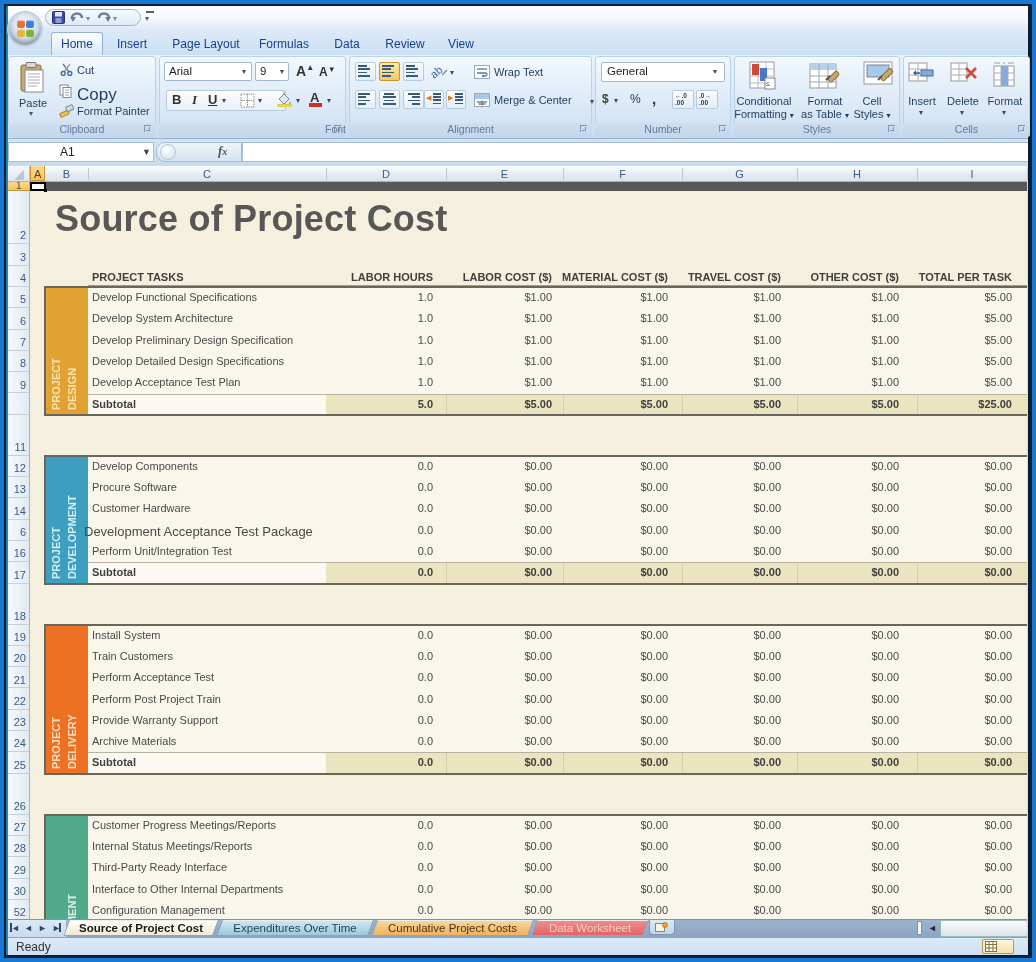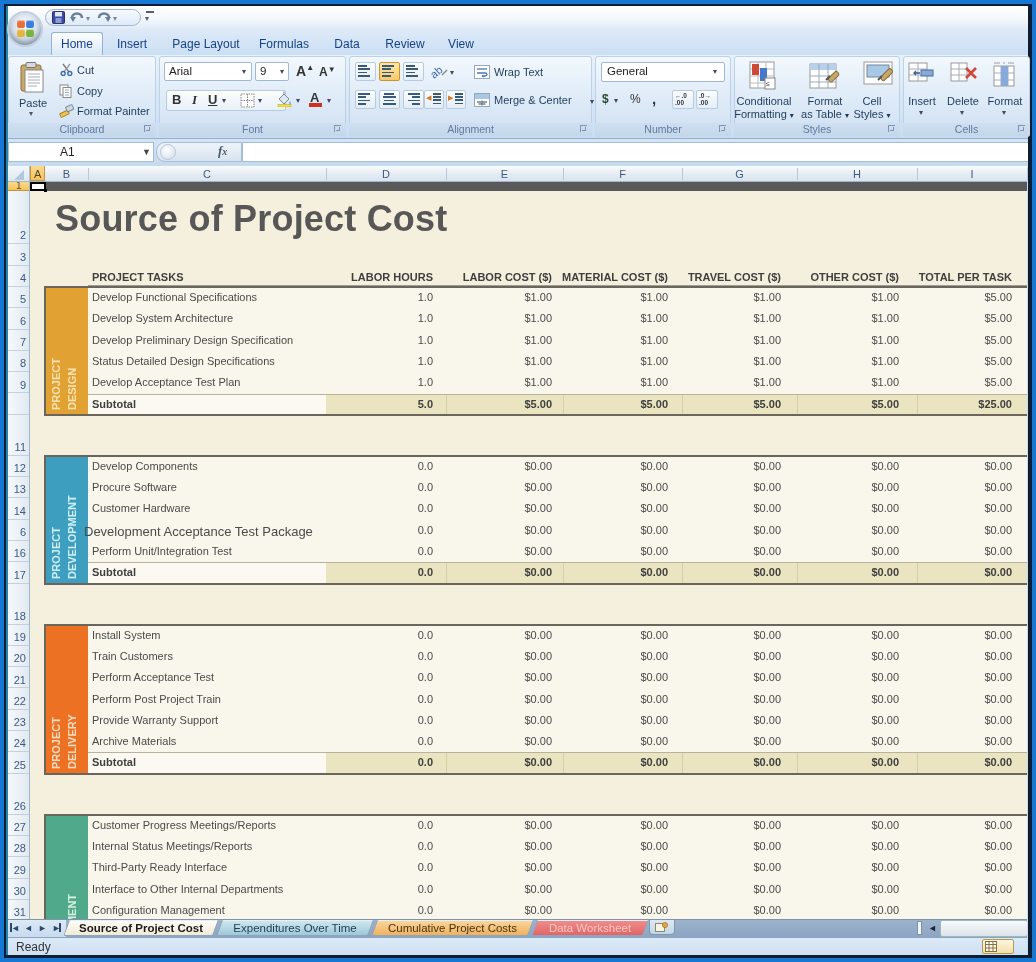--- a/index.html
+++ b/index.html
@@ -43,21 +43,21 @@
 <div class="abs" style="left:284px;top:37px;transform:translateX(-50%);font-size:12px;font-weight:normal;color:#15428b;">Formulas</div>
 <div class="abs" style="left:347px;top:37px;transform:translateX(-50%);font-size:12px;font-weight:normal;color:#15428b;">Data</div>
 <div class="abs" style="left:405px;top:37px;transform:translateX(-50%);font-size:12px;font-weight:normal;color:#15428b;">Review</div>
 <div class="abs" style="left:461px;top:37px;transform:translateX(-50%);font-size:12px;font-weight:normal;color:#15428b;">View</div>
 <div class="abs" style="left:8px;top:55px;width:1020px;height:84px;background:linear-gradient(#e7f1fb,#d3e4f6 70%,#c8dcf2);border-bottom:1px solid #96aecb;"></div>
 <div class="abs" style="left:8px;top:56px;width:148px;height:81px;border:1px solid #bcd0e6;border-radius:3px;background:linear-gradient(#f2f8fd,#dcE9f7 60%,#cfe0f1);"></div>
 <div class="abs" style="left:8px;top:123px;width:148px;height:14px;background:linear-gradient(#cfdfF0,#c3d6ea);border-radius:0 0 3px 3px;text-align:center;font-size:10.5px;color:#5e7ba0;">Clipboard</div>
 <div class="abs" style="left:144px;top:125px;width:7px;height:7px;border-left:1px solid #7d94b2;border-top:1px solid #7d94b2;"></div>
 <div class="abs" style="left:146px;top:127px;width:4px;height:4px;border-right:1.5px solid #7d94b2;border-bottom:1.5px solid #7d94b2;"></div>
 <div class="abs" style="left:159px;top:56px;width:187px;height:81px;border:1px solid #bcd0e6;border-radius:3px;background:linear-gradient(#f2f8fd,#dcE9f7 60%,#cfe0f1);"></div>
-<div class="abs" style="left:159px;top:123px;width:187px;height:14px;background:linear-gradient(#cfdfF0,#c3d6ea);border-radius:0 0 3px 3px;text-align:center;font-size:10.5px;color:#5e7ba0;">Font</div>
+<div class="abs" style="left:159px;top:123px;width:187px;height:14px;background:linear-gradient(#cfdfF0,#c3d6ea);border-radius:0 0 3px 3px;text-align:right;font-size:10.5px;color:#5e7ba0;">Font</div>
 <div class="abs" style="left:334px;top:125px;width:7px;height:7px;border-left:1px solid #7d94b2;border-top:1px solid #7d94b2;"></div>
 <div class="abs" style="left:336px;top:127px;width:4px;height:4px;border-right:1.5px solid #7d94b2;border-bottom:1.5px solid #7d94b2;"></div>
 <div class="abs" style="left:349px;top:56px;width:243px;height:81px;border:1px solid #bcd0e6;border-radius:3px;background:linear-gradient(#f2f8fd,#dcE9f7 60%,#cfe0f1);"></div>
 <div class="abs" style="left:349px;top:123px;width:243px;height:14px;background:linear-gradient(#cfdfF0,#c3d6ea);border-radius:0 0 3px 3px;text-align:center;font-size:10.5px;color:#5e7ba0;">Alignment</div>
 <div class="abs" style="left:580px;top:125px;width:7px;height:7px;border-left:1px solid #7d94b2;border-top:1px solid #7d94b2;"></div>
 <div class="abs" style="left:582px;top:127px;width:4px;height:4px;border-right:1.5px solid #7d94b2;border-bottom:1.5px solid #7d94b2;"></div>
 <div class="abs" style="left:595px;top:56px;width:136px;height:81px;border:1px solid #bcd0e6;border-radius:3px;background:linear-gradient(#f2f8fd,#dcE9f7 60%,#cfe0f1);"></div>
 <div class="abs" style="left:595px;top:123px;width:136px;height:14px;background:linear-gradient(#cfdfF0,#c3d6ea);border-radius:0 0 3px 3px;text-align:center;font-size:10.5px;color:#5e7ba0;">Number</div>
 <div class="abs" style="left:719px;top:125px;width:7px;height:7px;border-left:1px solid #7d94b2;border-top:1px solid #7d94b2;"></div>
 <div class="abs" style="left:721px;top:127px;width:4px;height:4px;border-right:1.5px solid #7d94b2;border-bottom:1.5px solid #7d94b2;"></div>
@@ -89,21 +89,21 @@
       <circle cx="9.8" cy="10.5" r="2" fill="none" stroke="#3a6ab0" stroke-width="1.4"></circle>
     </svg>
     <div class="abs" style="left:77px;top:64px;font-size:11px;color:#1e3c5c;">Cut</div>
     <svg class="abs" style="left:59px;top:84px;" width="14" height="14" viewBox="0 0 14 14">
 <rect x="1" y="1" width="8" height="10" fill="#fff" stroke="#888"></rect>
       <rect x="4" y="3.5" width="8" height="10" fill="#fff" stroke="#888"></rect>
 <line x1="6" y1="6" x2="10" y2="6" stroke="#9ab"></line>
       <line x1="6" y1="8.5" x2="10" y2="8.5" stroke="#9ab"></line>
       <line x1="6" y1="11" x2="10" y2="11" stroke="#9ab"></line>
     </svg>
-    <div class="abs" style="left:77px;top:85px;font-size:11px;color:#1e3c5c;">Copy</div>
+    <div class="abs" style="left:77px;top:85px;font-size:17px;color:#1e3c5c;">Copy</div>
     <svg class="abs" style="left:59px;top:104px;" width="15" height="14" viewBox="0 0 15 14">
 <rect x="1" y="8" width="9" height="4" rx="1" fill="#e8c44a" stroke="#a8842a" transform="rotate(-25 5 10)"></rect>
 <rect x="7" y="2" width="7" height="5" rx="1" fill="#d0d8e0" stroke="#7a8a9a" transform="rotate(-25 10 4)"></rect>
     </svg>
     <div class="abs" style="left:77px;top:105px;font-size:11px;color:#1e3c5c;">Format Painter</div>
     <div class="abs" style="left:164px;top:62px;width:88px;height:19px;background:#fff;border:1px solid #a0b8d0;border-radius:2px;"></div>
     <div class="abs" style="left:169px;top:65px;font-size:11.5px;color:#222;">Arial</div>
     <div class="abs" style="left:242px;top:67px;font-size:8px;color:#446;">▾</div>
     <div class="abs" style="left:255px;top:62px;width:34px;height:19px;background:#fff;border:1px solid #a0b8d0;border-radius:2px;"></div>
     <div class="abs" style="left:260px;top:65px;font-size:11.5px;color:#222;">9</div>
@@ -326,21 +326,21 @@
       <div class="abs" style="left:653px;top:130.3px;width:120px;text-align:right;font-size:11px;color:#4a4a4a;">$1.00</div>
       <div class="abs" style="left:771px;top:130.3px;width:120px;text-align:right;font-size:11px;color:#4a4a4a;">$1.00</div>
       <div class="abs" style="left:884px;top:130.3px;width:120px;text-align:right;font-size:11px;color:#4a4a4a;">$5.00</div>
       <div class="abs" style="left:84px;top:151.60000000000002px;font-size:11px;color:#4a4a4a;">Develop Preliminary Design Specification</div>
       <div class="abs" style="left:305px;top:151.60000000000002px;width:120px;text-align:right;font-size:11px;color:#4a4a4a;">1.0</div>
       <div class="abs" style="left:424px;top:151.60000000000002px;width:120px;text-align:right;font-size:11px;color:#4a4a4a;">$1.00</div>
       <div class="abs" style="left:540px;top:151.60000000000002px;width:120px;text-align:right;font-size:11px;color:#4a4a4a;">$1.00</div>
       <div class="abs" style="left:653px;top:151.60000000000002px;width:120px;text-align:right;font-size:11px;color:#4a4a4a;">$1.00</div>
       <div class="abs" style="left:771px;top:151.60000000000002px;width:120px;text-align:right;font-size:11px;color:#4a4a4a;">$1.00</div>
       <div class="abs" style="left:884px;top:151.60000000000002px;width:120px;text-align:right;font-size:11px;color:#4a4a4a;">$5.00</div>
-      <div class="abs" style="left:84px;top:172.90000000000003px;font-size:11px;color:#4a4a4a;">Status Detailed Design Specifications</div>
+      <div class="abs" style="left:84px;top:172.90000000000003px;font-size:11px;color:#4a4a4a;">Develop Detailed Design Specifications</div>
       <div class="abs" style="left:305px;top:172.90000000000003px;width:120px;text-align:right;font-size:11px;color:#4a4a4a;">1.0</div>
       <div class="abs" style="left:424px;top:172.90000000000003px;width:120px;text-align:right;font-size:11px;color:#4a4a4a;">$1.00</div>
       <div class="abs" style="left:540px;top:172.90000000000003px;width:120px;text-align:right;font-size:11px;color:#4a4a4a;">$1.00</div>
       <div class="abs" style="left:653px;top:172.90000000000003px;width:120px;text-align:right;font-size:11px;color:#4a4a4a;">$1.00</div>
       <div class="abs" style="left:771px;top:172.90000000000003px;width:120px;text-align:right;font-size:11px;color:#4a4a4a;">$1.00</div>
       <div class="abs" style="left:884px;top:172.90000000000003px;width:120px;text-align:right;font-size:11px;color:#4a4a4a;">$5.00</div>
       <div class="abs" style="left:84px;top:194.20000000000005px;font-size:11px;color:#4a4a4a;">Develop Acceptance Test Plan</div>
       <div class="abs" style="left:305px;top:194.20000000000005px;width:120px;text-align:right;font-size:11px;color:#4a4a4a;">1.0</div>
       <div class="abs" style="left:424px;top:194.20000000000005px;width:120px;text-align:right;font-size:11px;color:#4a4a4a;">$1.00</div>
       <div class="abs" style="left:540px;top:194.20000000000005px;width:120px;text-align:right;font-size:11px;color:#4a4a4a;">$1.00</div>
@@ -581,21 +581,21 @@
       <div style="position:absolute;left:0;top:617.6999999999996px;width:18px;text-align:right;font-size:11px;color:#3d5a80;">26</div>
       <div style="position:absolute;left:0;top:632.6999999999996px;width:21px;height:21.299999999999955px;border-bottom:1px solid #c3d0dd;"></div>
       <div style="position:absolute;left:0;top:638.9999999999995px;width:18px;text-align:right;font-size:11px;color:#3d5a80;">27</div>
       <div style="position:absolute;left:0;top:653.9999999999995px;width:21px;height:21.299999999999955px;border-bottom:1px solid #c3d0dd;"></div>
       <div style="position:absolute;left:0;top:660.2999999999995px;width:18px;text-align:right;font-size:11px;color:#3d5a80;">28</div>
       <div style="position:absolute;left:0;top:675.2999999999995px;width:21px;height:21.299999999999955px;border-bottom:1px solid #c3d0dd;"></div>
       <div style="position:absolute;left:0;top:681.5999999999995px;width:18px;text-align:right;font-size:11px;color:#3d5a80;">29</div>
       <div style="position:absolute;left:0;top:696.5999999999995px;width:21px;height:21.299999999999955px;border-bottom:1px solid #c3d0dd;"></div>
       <div style="position:absolute;left:0;top:702.8999999999994px;width:18px;text-align:right;font-size:11px;color:#3d5a80;">30</div>
       <div style="position:absolute;left:0;top:717.8999999999994px;width:21px;height:21.299999999999955px;border-bottom:1px solid #c3d0dd;"></div>
-      <div style="position:absolute;left:0;top:724.1999999999994px;width:18px;text-align:right;font-size:11px;color:#3d5a80;">31</div>
+      <div style="position:absolute;left:0;top:724.1999999999994px;width:18px;text-align:right;font-size:11px;color:#3d5a80;">52</div>
     </div>
 <div class="abs" style="left:8px;top:920px;width:1019px;height:17px;background:linear-gradient(#9db3cc,#8ca5c2);"></div>
 <div class="abs" style="left:8px;top:919px;width:1019px;height:1px;background:#7f93ab;"></div>
     <div class="abs" style="left:8px;top:920px;width:58px;height:17px;background:linear-gradient(#dce9f6,#c8daee);"></div>
     <div class="abs" style="left:11px;top:923px;font-size:9px;color:#2a4a6a;">◄</div>
     <div class="abs" style="left:10px;top:923px;width:1.5px;height:9px;background:#2a4a6a;"></div>
     <div class="abs" style="left:24px;top:923px;font-size:9px;color:#2a4a6a;">◄</div>
     <div class="abs" style="left:38px;top:923px;font-size:9px;color:#2a4a6a;">►</div>
     <div class="abs" style="left:52px;top:923px;font-size:9px;color:#2a4a6a;">►</div>
     <div class="abs" style="left:59px;top:923px;width:1.5px;height:9px;background:#2a4a6a;"></div>

